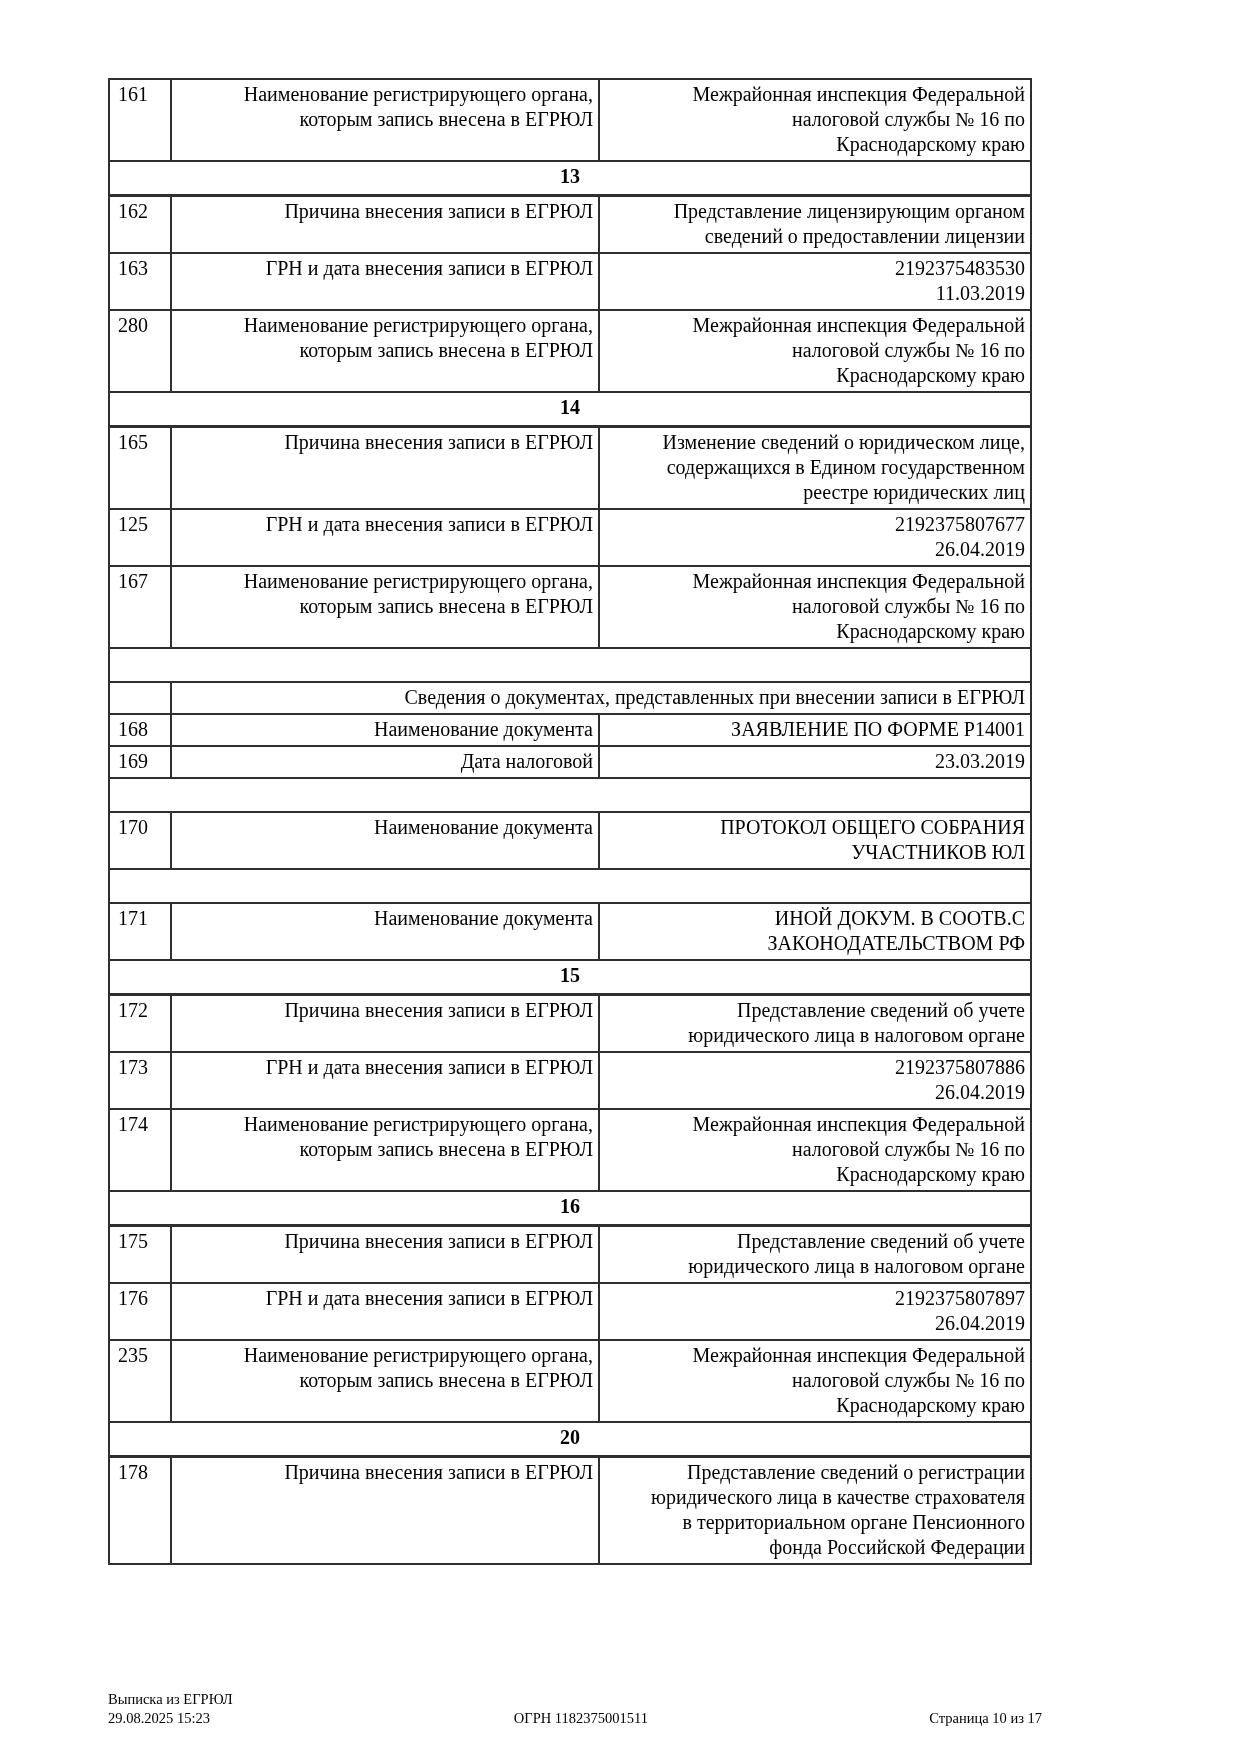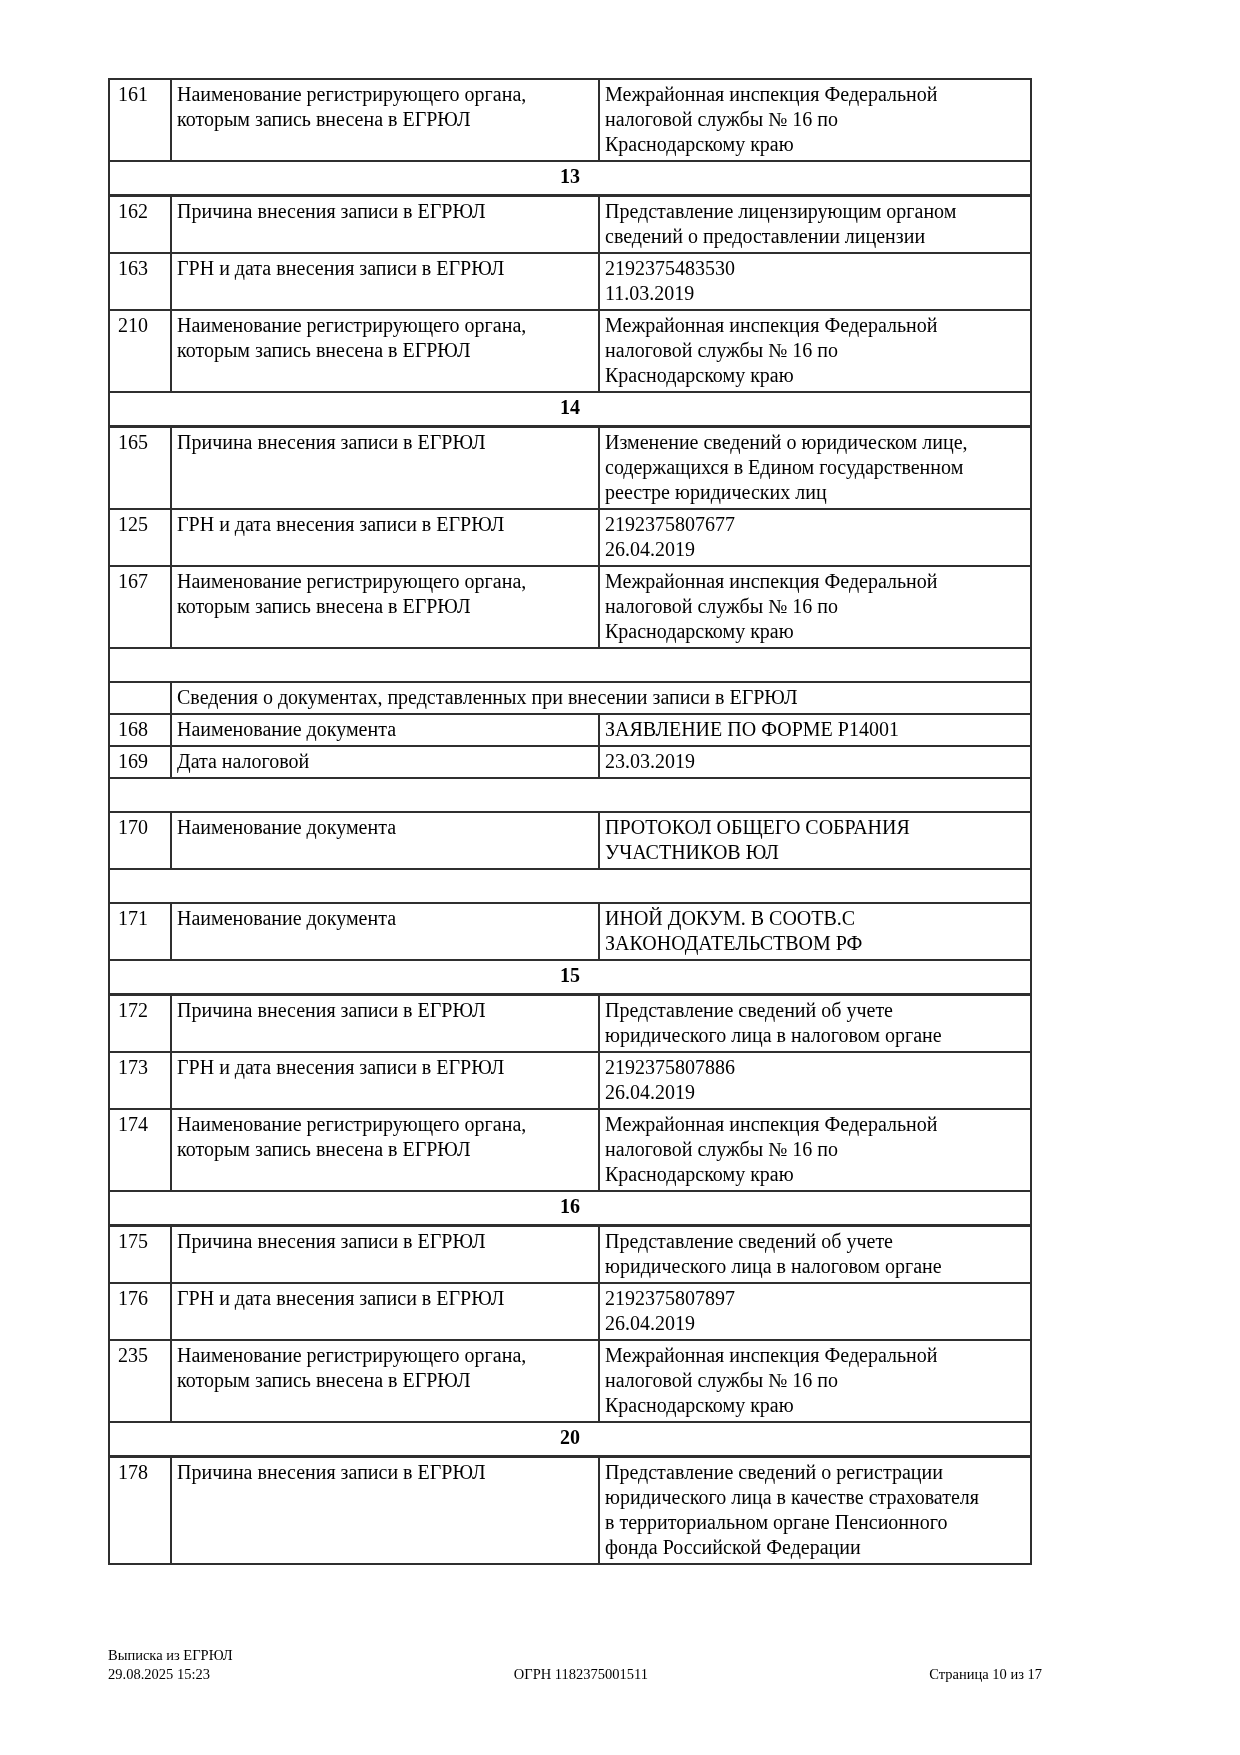--- a/index.html
+++ b/index.html
@@ -34,21 +34,21 @@
   col.c-num   { width: 62px; }
   col.c-label { width: 428px; }
   col.c-value { width: 432px; }
   td.num {
     text-align: center;
     padding-left: 2px;
     padding-right: 16px;
   }
   td.label, td.value, td.subheader {
     white-space: pre-line;
-    text-align: left;
+    text-align: right;
   }
   td.section {
     text-align: center;
     font-weight: bold;
     height: 27px;
     font-family: Liberation Serif, serif;
   }
   td.spacer {
     height: 27px;
   }
@@ -59,21 +59,21 @@
     position: absolute;
     left: 108px;
     top: 1646px;
     width: 934px;
     display: flex;
     justify-content: space-between;
     align-items: flex-end;
     font-size: 14.5px;
     line-height: 19px;
   }
-  .footer-left { text-align: left; }
+  .footer-left { text-align: left; margin-top: 44px; }
   .footer-center { text-align: center; }
   .footer-right { text-align: right; }
 </style>
 </head>
 <body>
 
 <table class="doc-table" data-name="egrul-table">
   <colgroup>
     <col class="c-num">
     <col class="c-label">
@@ -97,21 +97,21 @@
         <td class="value" data-name="row-value">Представление лицензирующим органом
 сведений о предоставлении лицензии</td>
       </tr>
       <tr data-name="table-row">
         <td class="num" data-name="row-number">163</td>
         <td class="label" data-name="row-label">ГРН и дата внесения записи в ЕГРЮЛ</td>
         <td class="value" data-name="row-value">2192375483530
 11.03.2019</td>
       </tr>
       <tr data-name="table-row">
-        <td class="num" data-name="row-number">210</td>
+        <td class="num" data-name="row-number">280</td>
         <td class="label" data-name="row-label">Наименование регистрирующего органа,
 которым запись внесена в ЕГРЮЛ</td>
         <td class="value" data-name="row-value">Межрайонная инспекция Федеральной
 налоговой службы № 16 по
 Краснодарскому краю</td>
       </tr>
       <tr data-name="section-row">
         <td class="section" colspan="3" data-name="section-number">14</td>
       </tr>
       <tr data-name="table-row">

